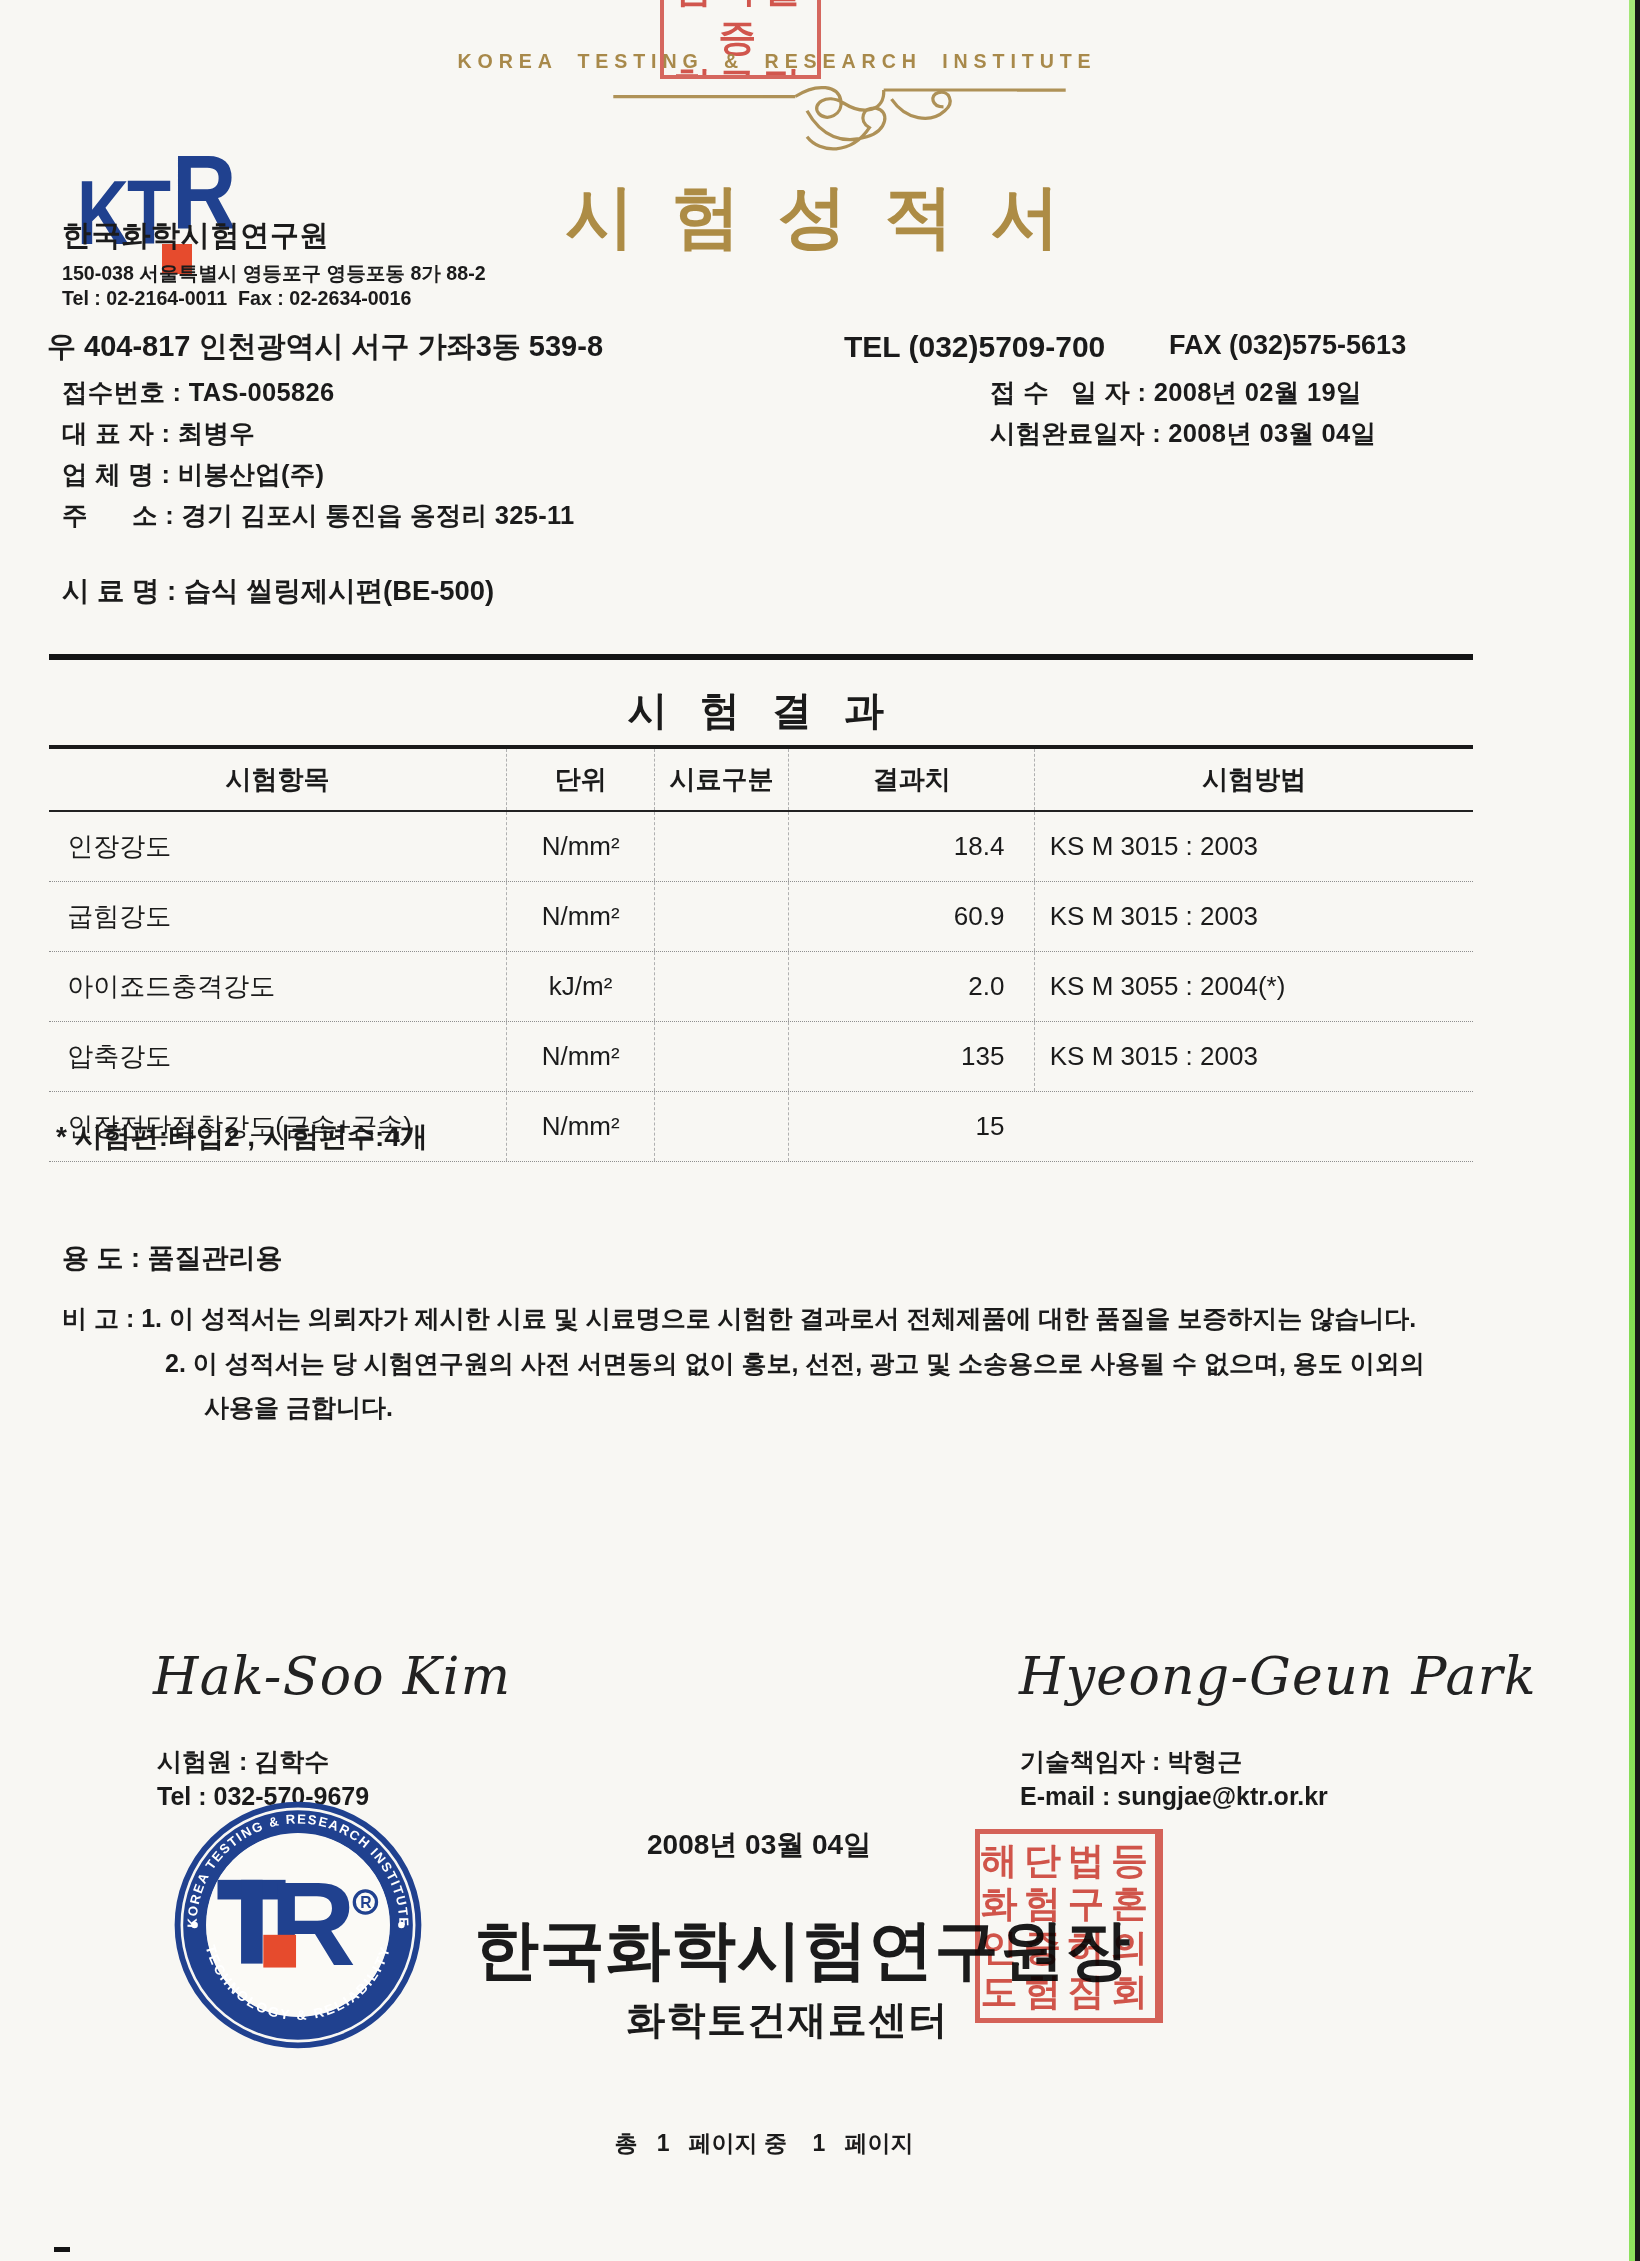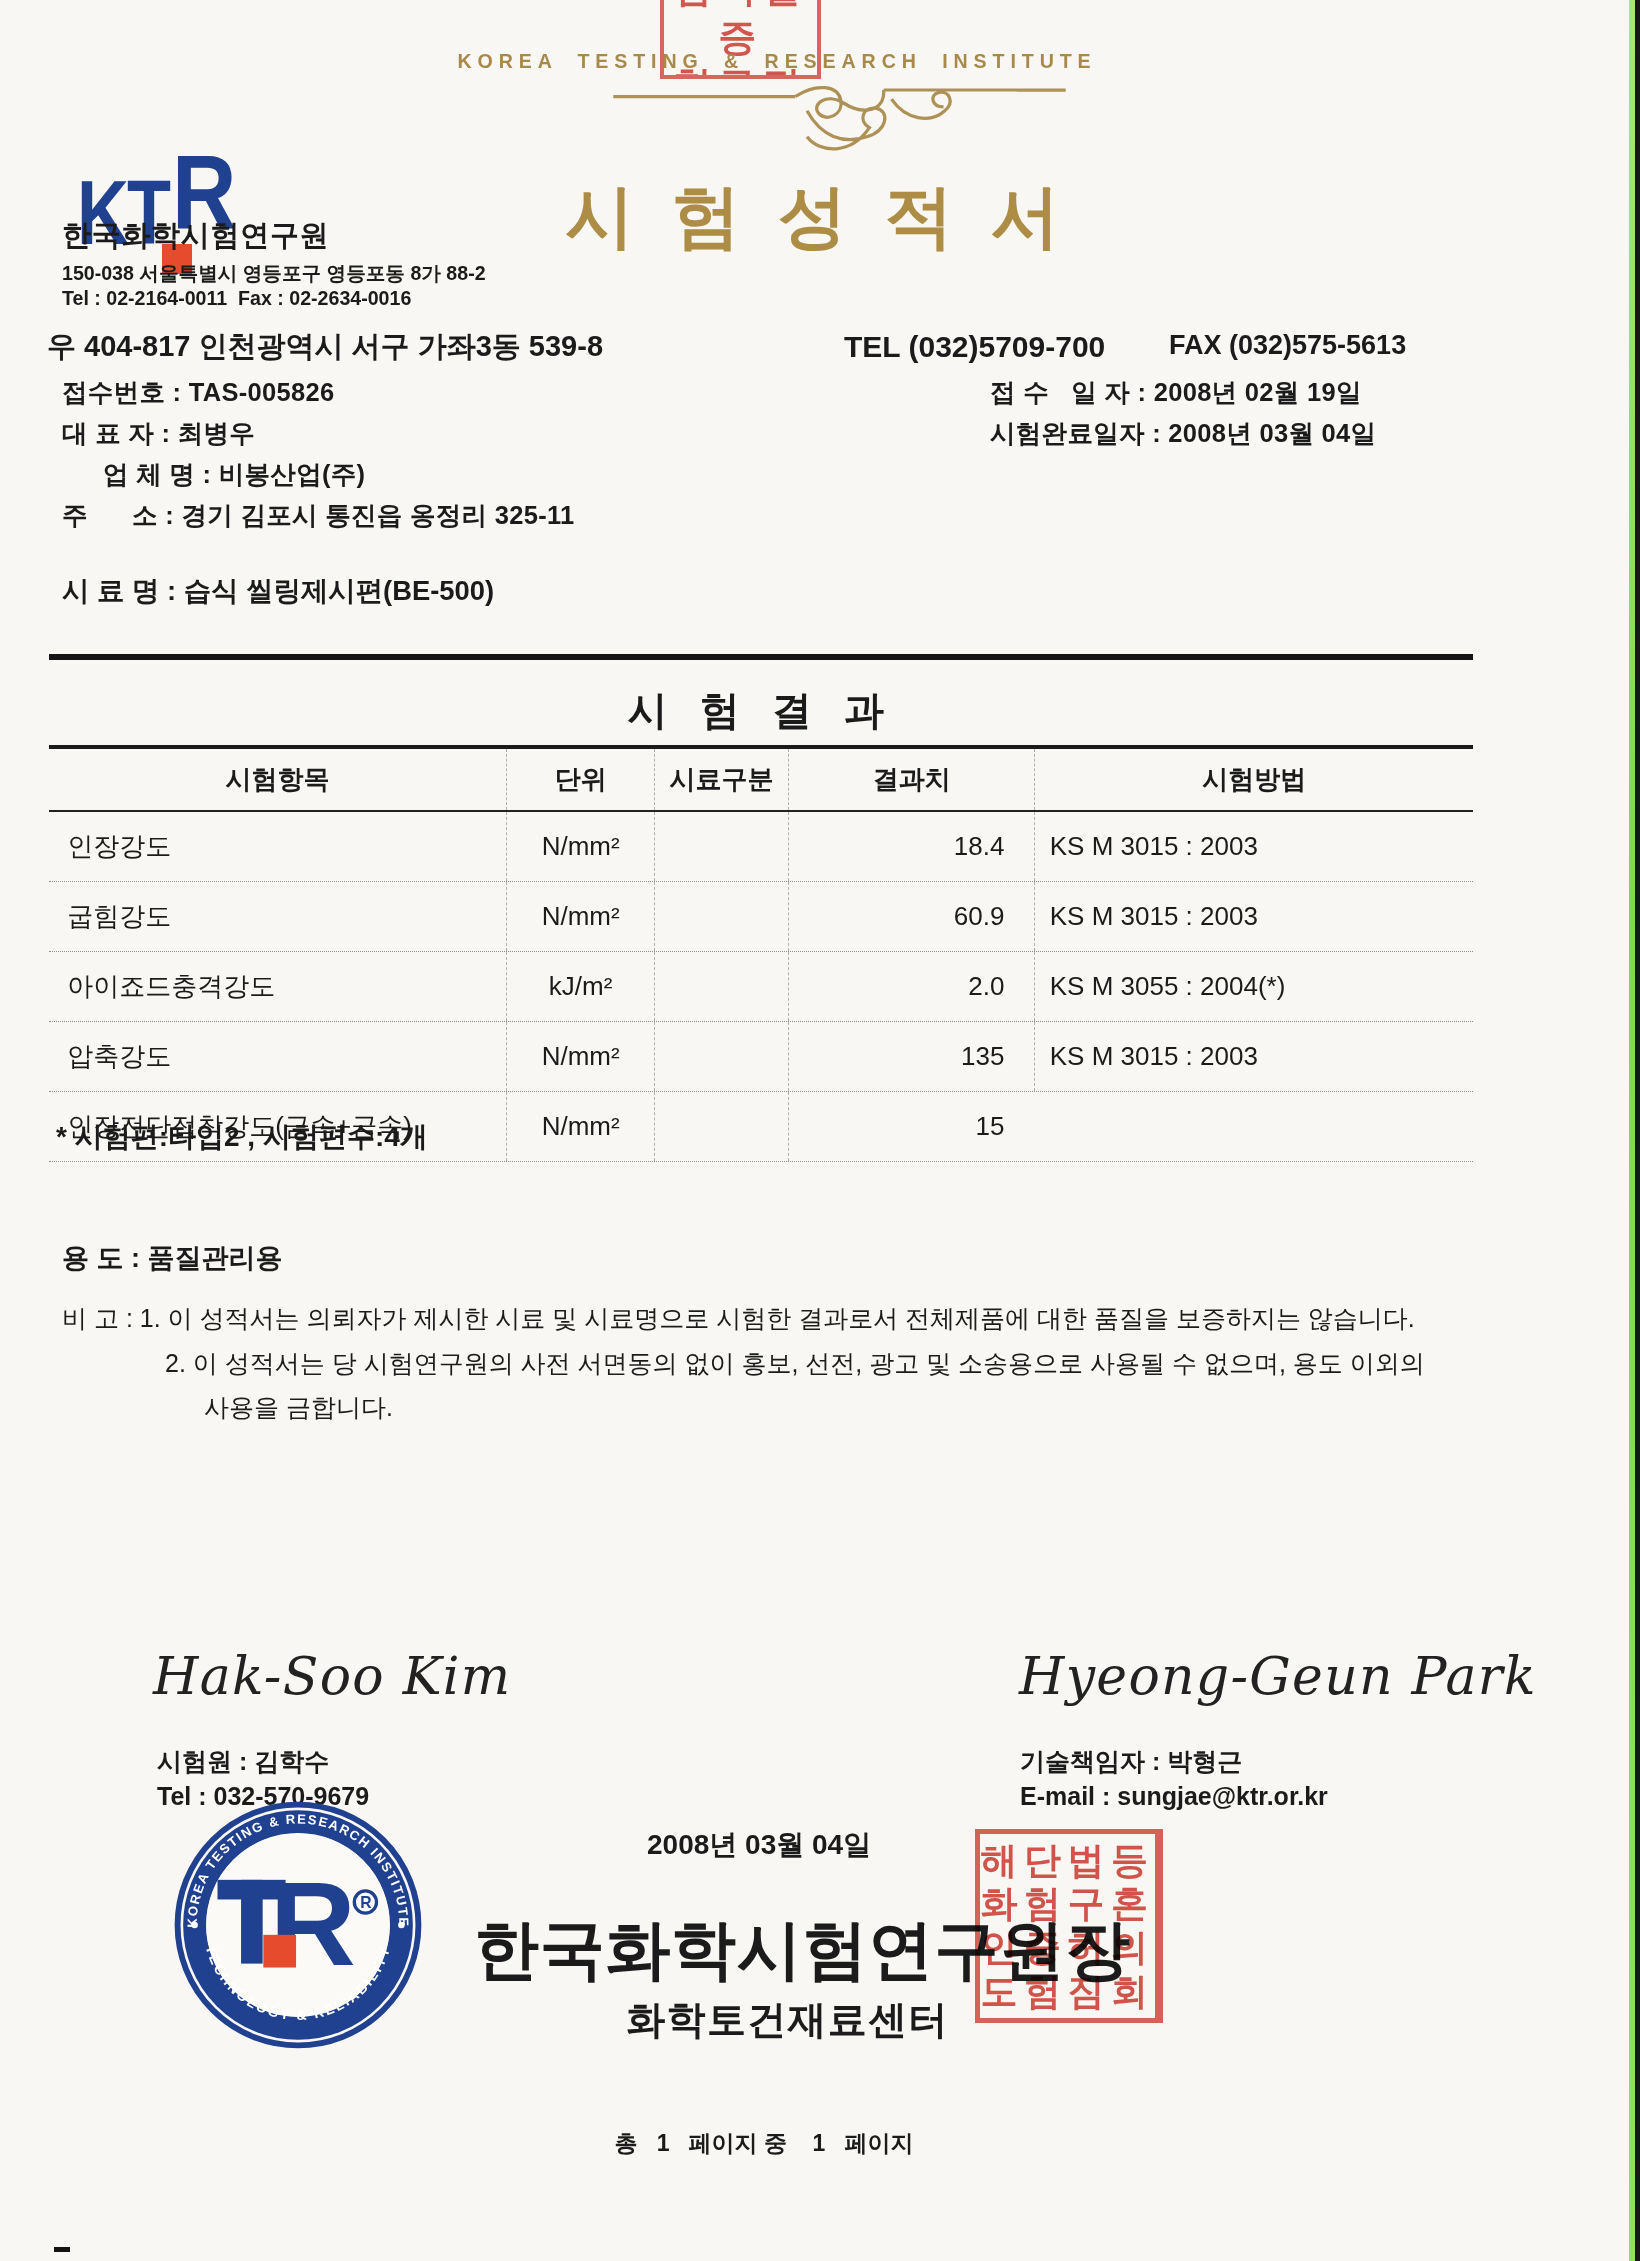--- a/index.html
+++ b/index.html
@@ -43,21 +43,21 @@
     left:523px; top:171px; width:588px; text-align:center;
     color:#ad8c45; font-size:69px; font-weight:700; letter-spacing:9.1px;
   }
 
   
   .rcp-ad {left:47px;  top:327px; font-size:29px; font-weight:600;}
   .rcp-tel{left:844px; top:330px; font-size:30px; font-weight:600;}
   .rcp-fax{left:1169px; top:330px; font-size:27px; font-weight:600;}
   .meta{font-size:25.5px; font-weight:600; letter-spacing:0.3px;}
   .ml0{left:62px; top:375px;} .ml1{left:62px; top:416px;}
-  .ml2{left:62px; top:457px;margin-left:41px;} .ml3{left:62px; top:498px;}
+  .ml2{left:62px; top:457px;} .ml3{left:62px; top:498px;}
   .mr0{left:990px; top:375px;} .mr1{left:990px; top:416px;}
   .sample{left:62px; top:573px; font-size:27.4px; font-weight:600;}
 
   
   .rule-thick{left:49px; top:654px; width:1424px; height:5.9px; background:#151515;}
   .res-title{left:49px; top:683px; width:1424px; text-align:center;
              font-size:40px; font-weight:800; letter-spacing:10.5px;}
   .tbl{left:49px; top:745px; width:1424px; font-size:26px;}
   .trow{display:flex; align-items:center;}
   .thead{border-top:4.6px solid #1a1a1a; border-bottom:2.6px solid #222; height:61px; font-weight:600;}
@@ -66,21 +66,21 @@
   .c1{width:32.1%; padding-left:18.3px;}
   .c2{width:10.4%; justify-content:center; border-left:1.3px dashed #b0b0b0;}
   .c3{width:9.4%;  justify-content:center; border-left:1.3px dashed #b0b0b0;}
   .c4{width:17.3%; justify-content:flex-end; padding-right:30px; border-left:1.3px dashed #b0b0b0;}
   .c5{width:30.8%; padding-left:14.4px; border-left:1.3px dashed #b0b0b0;}
   .thead .c1{justify-content:center; padding-left:0;}
   .thead .c4{justify-content:center; padding-right:0;}
   .thead .c5{justify-content:center; padding-left:0;}
   .footnote{left:56px; top:1118px; font-size:28px; font-weight:600;}
   .usage{left:62px; top:1240px; font-size:27px; font-weight:600;}
-  .rm{font-size:25px; font-weight:400;}
+  .rm{font-size:25px; font-weight:700;}
   .rm1{left:62px;  top:1302px;}
   .rm2{left:165px; top:1347px;}
   .rm3{left:204px; top:1391px;}
 
   
   .script{font-family:"DejaVu Serif","Liberation Serif",serif; font-style:italic;
           font-size:52px; color:#222; letter-spacing:1.3px;}
   .sig-l{left:153px;  top:1646px;}
   .sig-r{left:1019px; top:1646px;}
   .role{font-size:25px; font-weight:600;}

